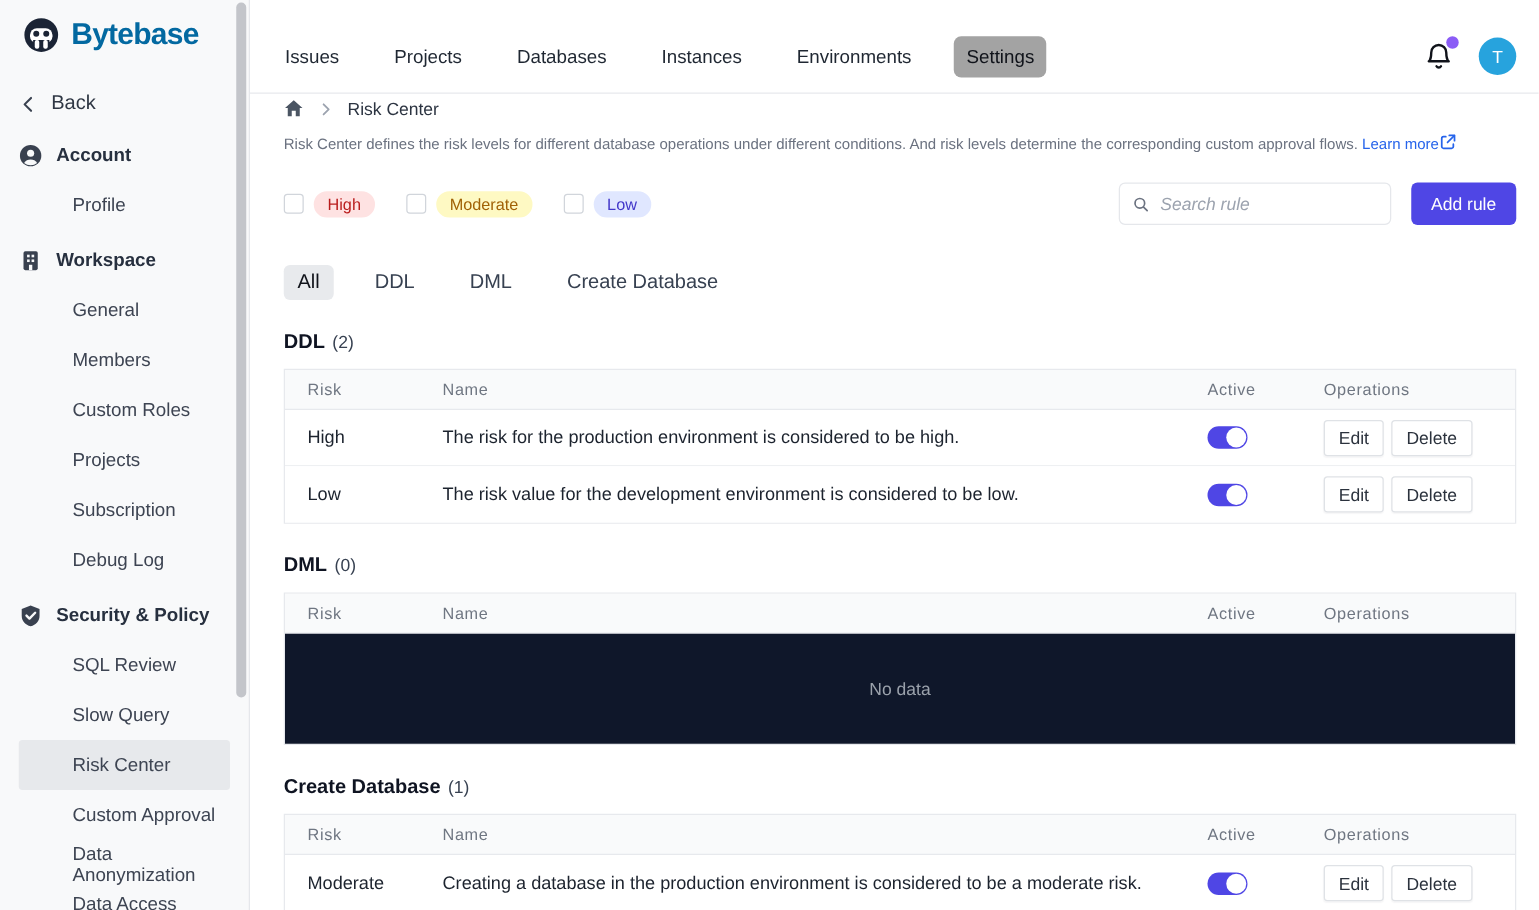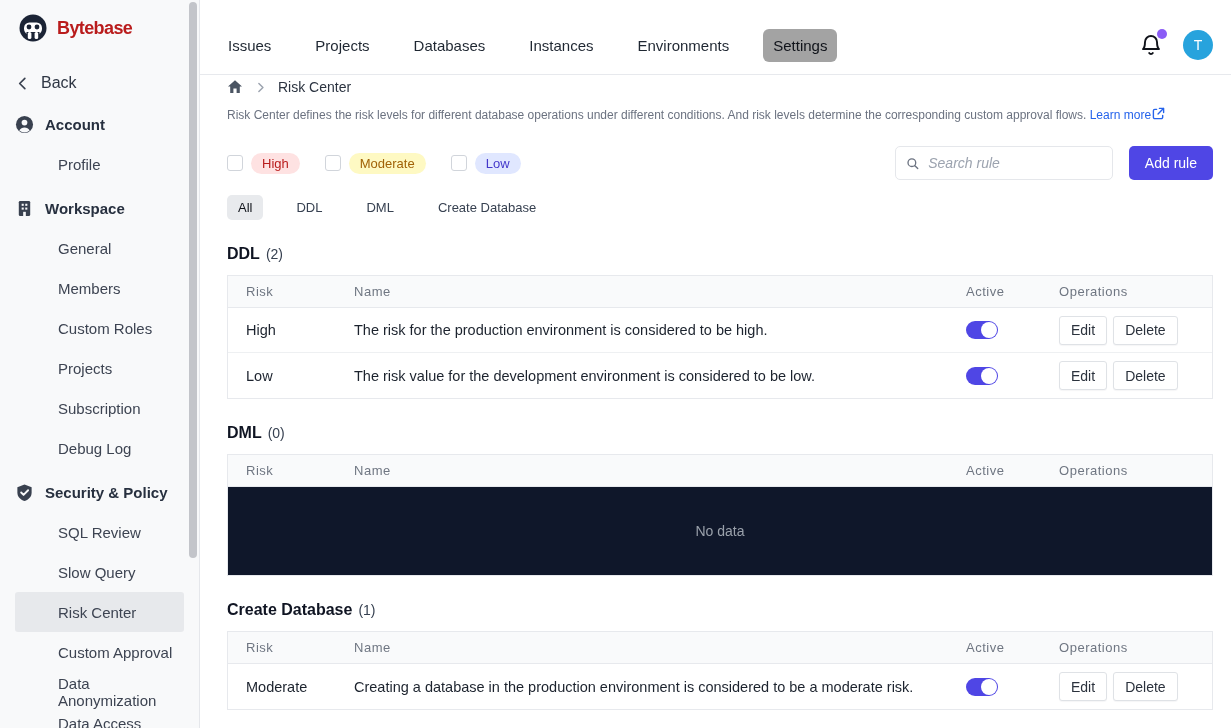--- a/index.html
+++ b/index.html
@@ -9,21 +9,21 @@
     background:#fff; color:#1f2937;
     font-family:"Liberation Sans", sans-serif; font-size:14px;
   }
 
   
   .sidebar {
     position:absolute; left:0; top:0; width:200px; height:728px;
     background:#f8f9fa; border-right:1px solid #e5e7eb;
   }
   .logo-row { display:flex; align-items:center; gap:9px; height:56px; padding-left:18px; }
-  .logo-word { font-size:18px; font-weight:bold; color:#b91c1c; letter-spacing:-0.6px; }
+  .logo-word { font-size:24px; font-weight:bold; color:#0369a1; letter-spacing:-0.6px; }
   .back-row {
     display:flex; align-items:center; gap:11px; height:34px;
     margin:10px 0 4px; padding-left:15px; font-size:16px; color:#2f3744; cursor:pointer;
   }
   .group-label {
     display:flex; align-items:center; gap:11px; height:40px; margin-top:4px;
     padding-left:15px; font-size:15px; font-weight:600; color:#27303f;
   }
   .side-item {
     display:flex; align-items:center; height:40px; margin:0 15px;
@@ -75,21 +75,21 @@
     margin-left:auto; width:218px; height:34px; border:1px solid #e5e7eb; border-radius:5px;
     display:flex; align-items:center; gap:7px; padding:0 10px; background:#fff;
   }
   .searchbox input { border:0; outline:0; width:100%; font-size:14px; color:#111827; font-family:inherit; background:transparent;font-style:italic; }
   .searchbox input::placeholder { color:#9ca3af; }
   .add-btn {
     margin-left:16px; height:34px; padding:0 16px; background:#4f46e5; color:#fff;
     border:none; border-radius:5px; font-size:14px; font-family:inherit; cursor:pointer;
   }
 
-  .tabs { margin-top:15px; display:flex; align-items:center; gap:22px; font-size:13px; color:#374151; }
+  .tabs { margin-top:32px; display:flex; align-items:center; gap:22px; font-size:16px; color:#374151; }
   .tab { padding:5px 11px; border-radius:5px; cursor:pointer; }
   .tab.active { background:#e8eaed; color:#10131a; }
 
   .section-title { margin-top:25px; display:flex; align-items:baseline; gap:6px; }
   .section-name { font-size:16px; font-weight:700; color:#0f1422; }
   .section-count { font-size:14px; color:#374151; }
 
   .tbl { margin-top:12px; border:1px solid #e7e9ed; }
   .trow { display:grid; grid-template-columns:88px minmax(0,1fr) 73px 153px; align-items:center; padding-left:18px;gap:20px; }
   .thead { height:32px; background:#f9fafb; color:#6f7682; font-size:13px; letter-spacing:0.04em; border-bottom:1px solid #e7e9ed; }

